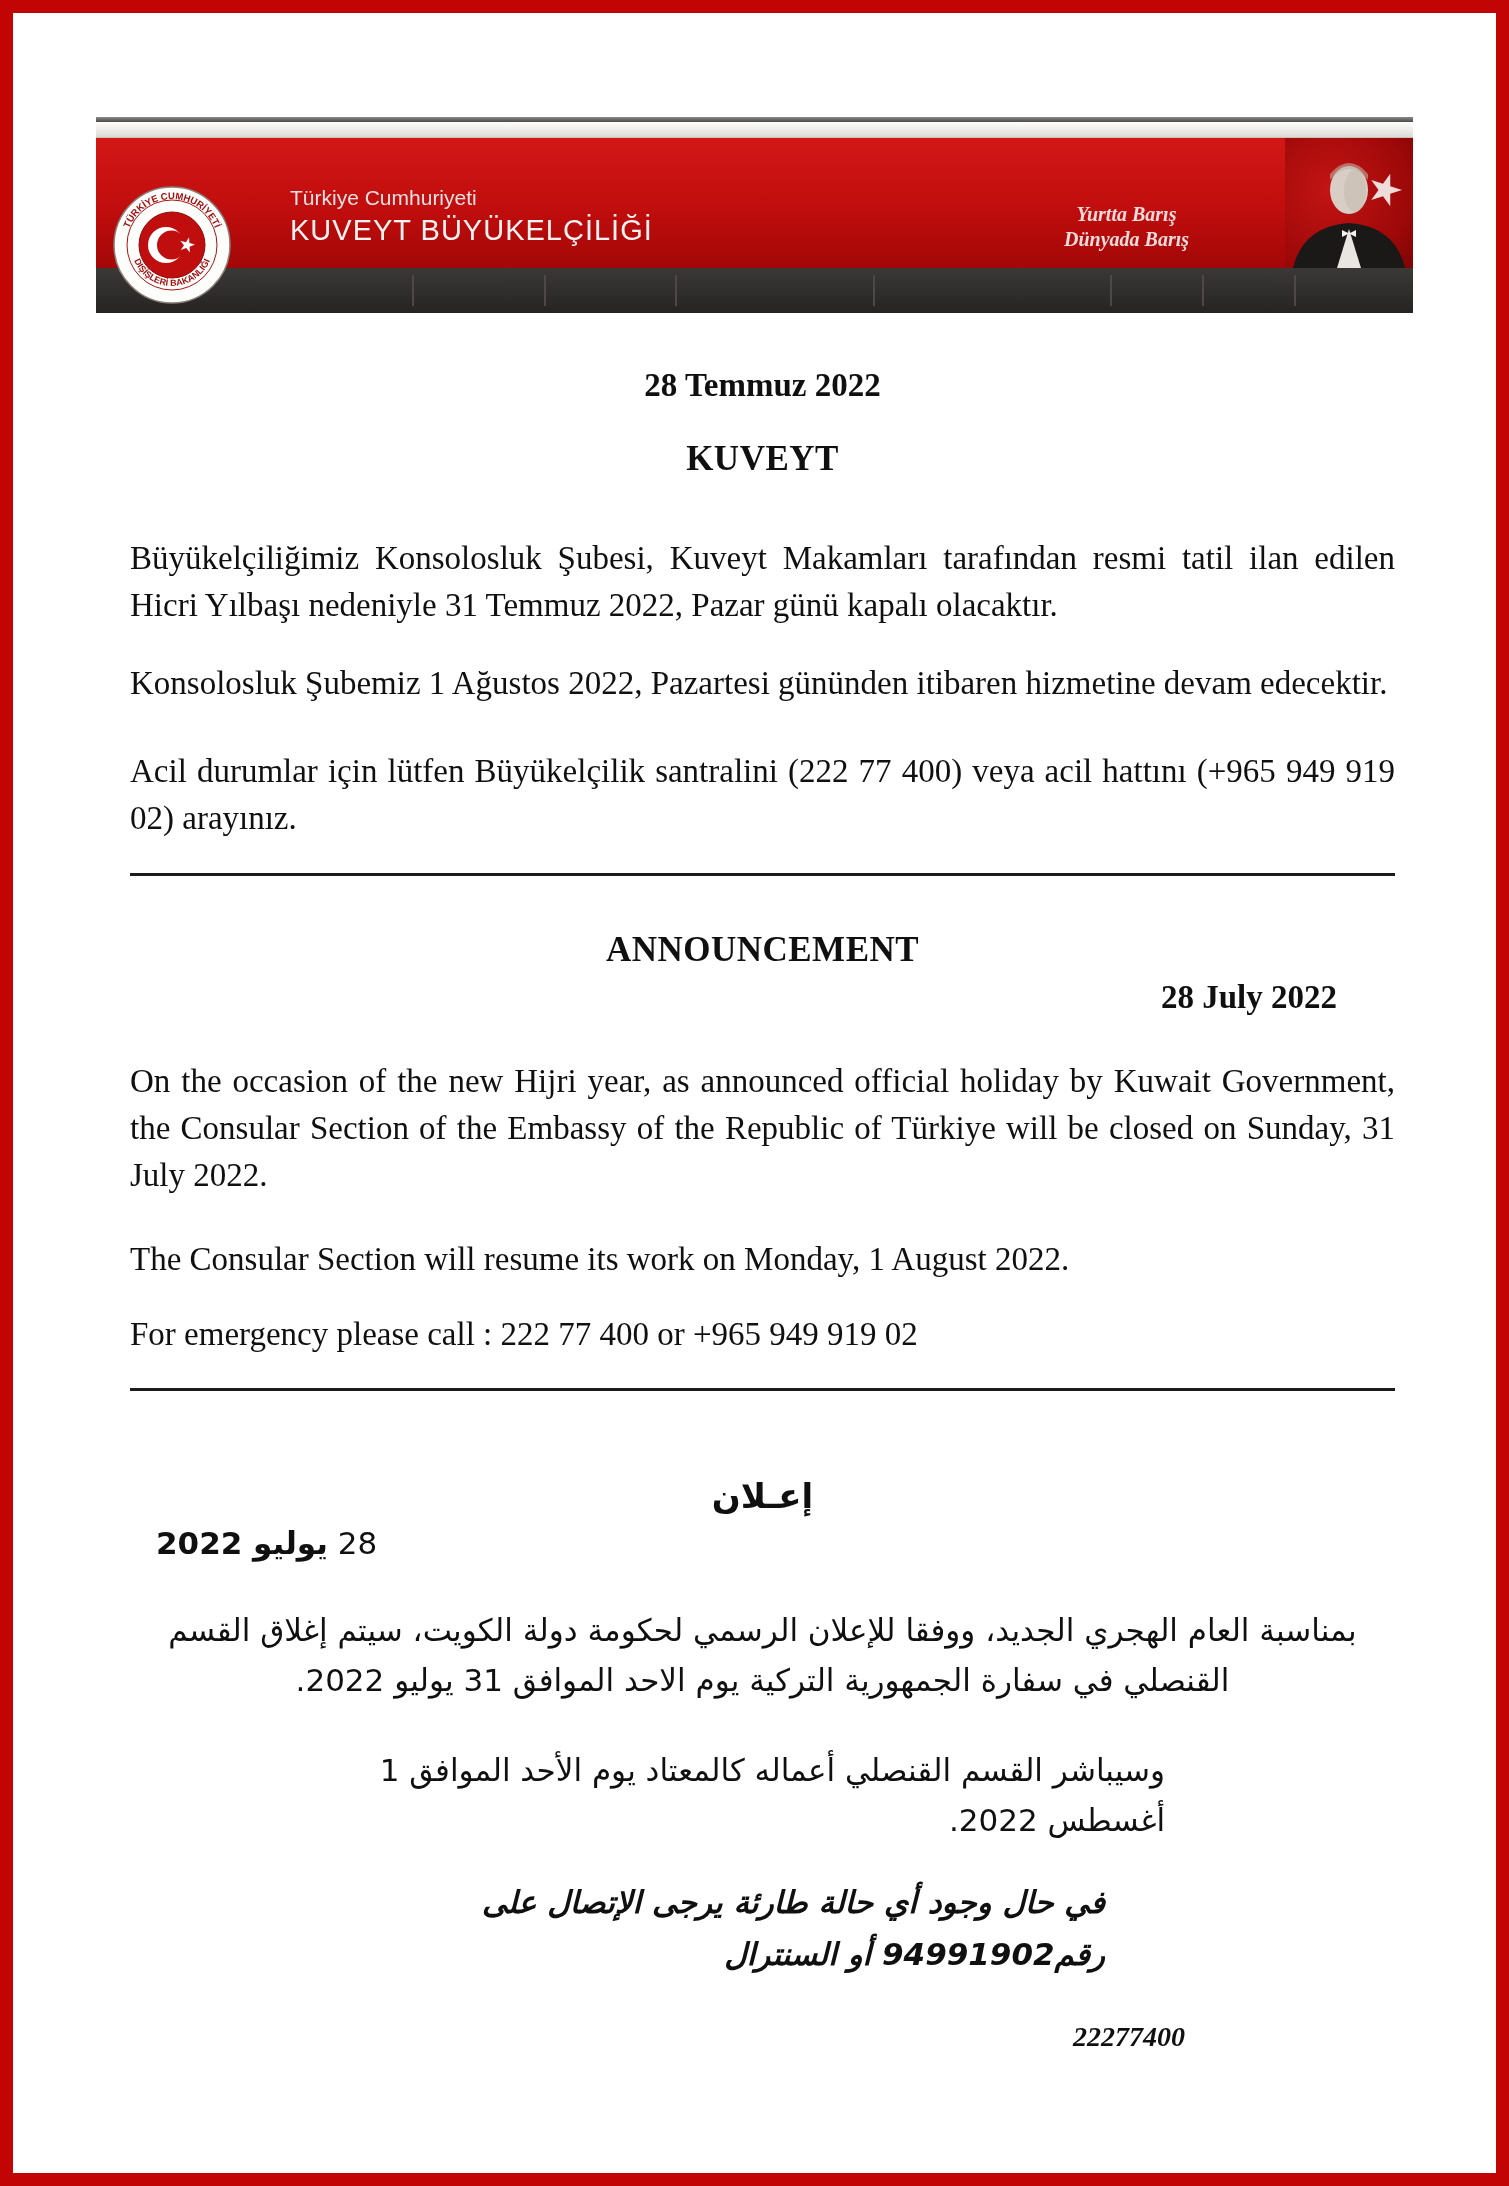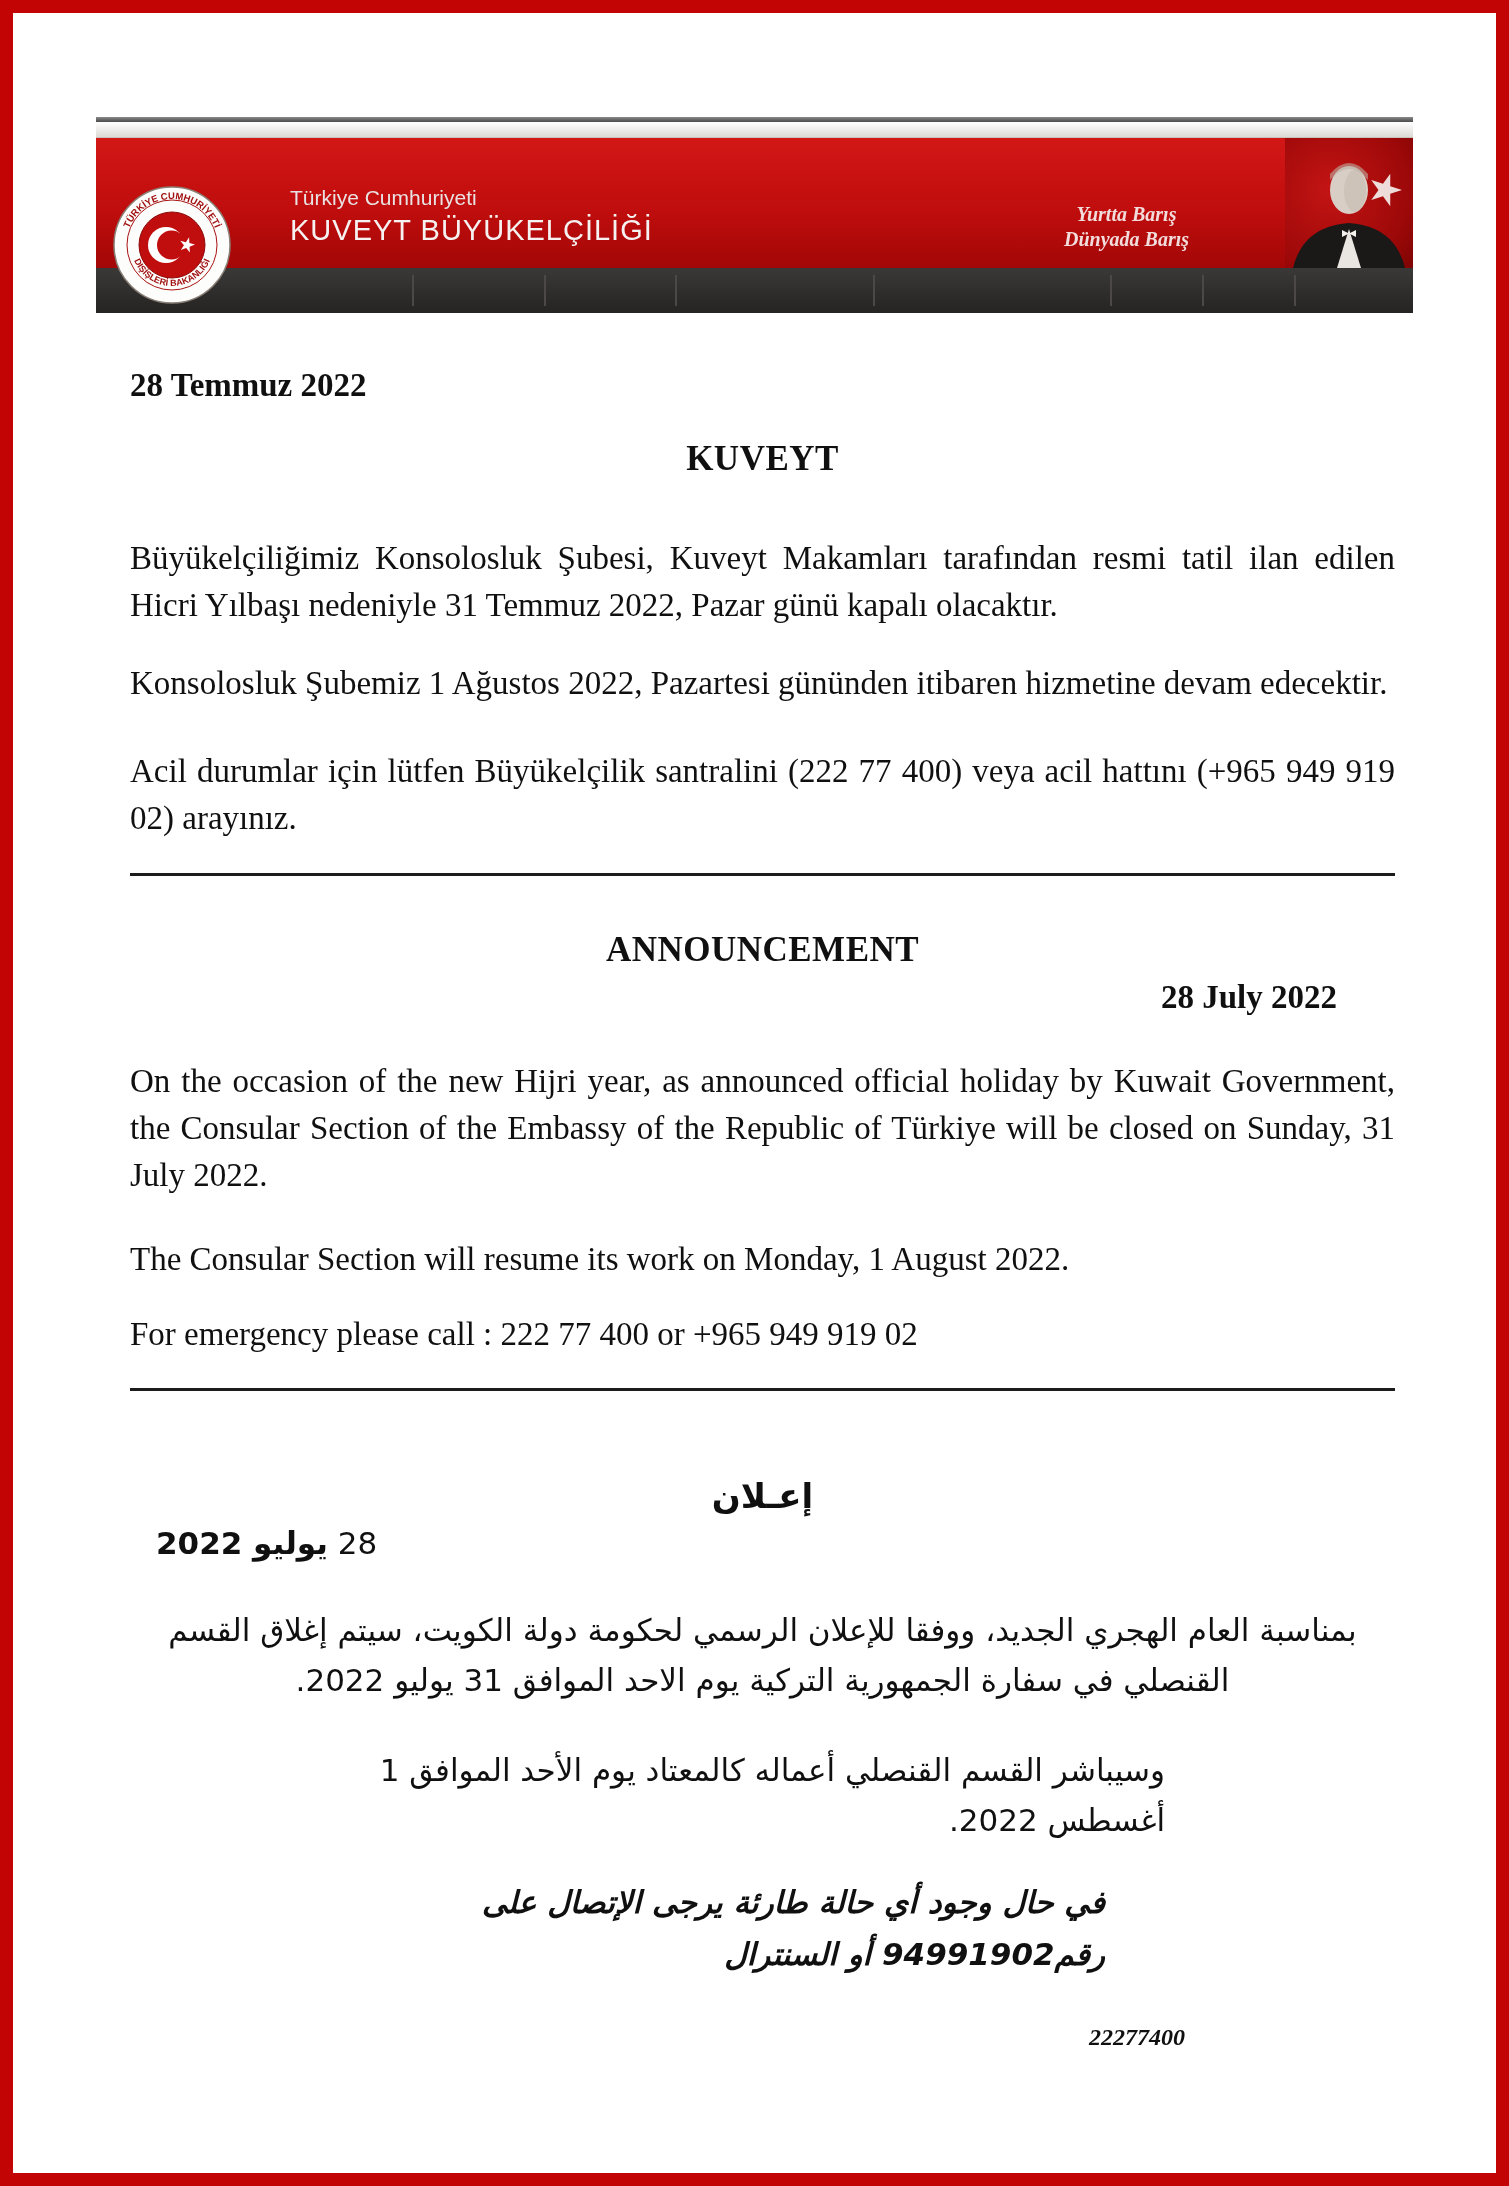--- a/index.html
+++ b/index.html
@@ -25,21 +25,21 @@
   .org1{font-size:21px;color:#e9e2e2;}
   .org2{font-size:29px;color:#f6f2f2;margin-top:4px;letter-spacing:1px;}
   .motto{
     position:absolute;right:224px;top:64px;text-align:center;
     font-style:italic;font-weight:bold;font-size:20px;line-height:1.25;
     color:#f3dcdc;font-family:"Liberation Serif",serif;
   }
   .portrait{position:absolute;right:0;top:0;width:128px;height:130px;}
   
   .main{margin:0 101px 0 117px;}
-  .tr-date{margin-top:52px;text-align:left;font-weight:bold;font-size:33px;line-height:40px;}
+  .tr-date{margin-top:52px;text-align:center;font-weight:bold;font-size:33px;line-height:40px;}
   .sec-heading{margin-top:33px;text-align:center;font-weight:bold;font-size:35px;line-height:42px;letter-spacing:.5px;}
   .para{font-size:33px;line-height:47px;text-align:justify;margin:0;}
   .p-tr1{margin-top:55px;}
   .p-tr2{margin-top:31px;}
   .p-tr3{margin-top:41px;}
   .rule{margin-top:31px;height:3px;background:#1c1c1c;}
   .en-heading{margin-top:52px;text-align:center;font-weight:bold;font-size:35px;line-height:44px;letter-spacing:.5px;}
   .en-date{margin-top:4px;text-align:right;font-weight:bold;font-size:33px;line-height:42px;padding-right:58px;}
   .p-en1{margin-top:40px;}
   .p-en2{margin-top:37px;text-align:left;}
@@ -49,21 +49,21 @@
   .ar-heading{margin-top:80px;text-align:center;font-weight:bold;font-size:34px;line-height:50px;}
   .ar-date{text-align:left;font-size:31px;line-height:44px;padding-left:26px;direction:rtl;unicode-bidi:isolate;text-align:left;}
   .ar-date b{font-weight:bold;}
   .p-ar1{margin-top:40px;direction:rtl;font-size:31px;line-height:50px;text-align:center;padding:0 30px;}
   .p-ar2{margin-top:40px;direction:rtl;font-size:31px;line-height:50px;text-align:right;padding-left:180px;padding-right:230px;}
   .p-ar-em{
     margin-top:24px;direction:rtl;text-align:right;
     font-size:31px;line-height:52px;font-weight:bold;font-style:italic;
     padding-right:290px;padding-left:180px;
   }
-  .ar-em-num{direction:ltr;text-align:right;padding-right:210px;font-size:24px;line-height:52px;font-weight:bold;font-style:italic;font-family:"Liberation Serif",serif;}
+  .ar-em-num{direction:ltr;text-align:right;padding-right:210px;font-size:28px;line-height:52px;font-weight:bold;font-style:italic;font-family:"Liberation Serif",serif;}
 </style>
 </head>
 <body>
 
 <div class="page">
 
   <header class="banner">
     <div class="b-top"></div>
     <div class="b-strip"></div>
 

